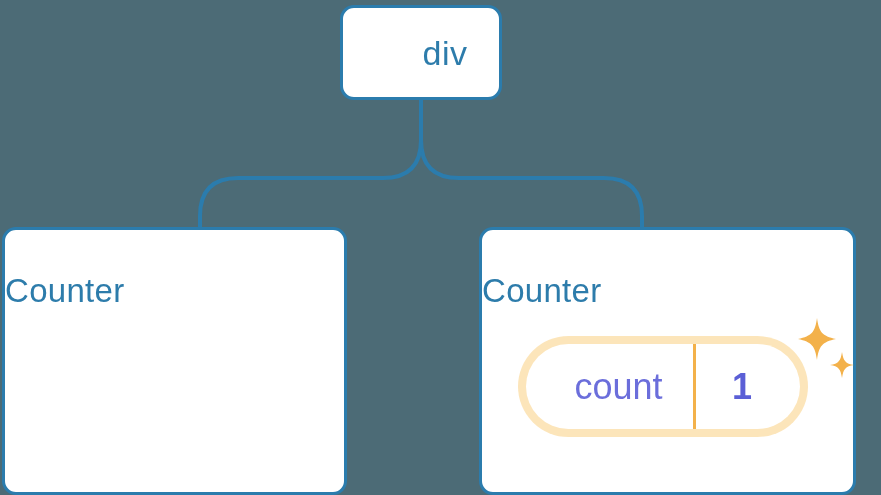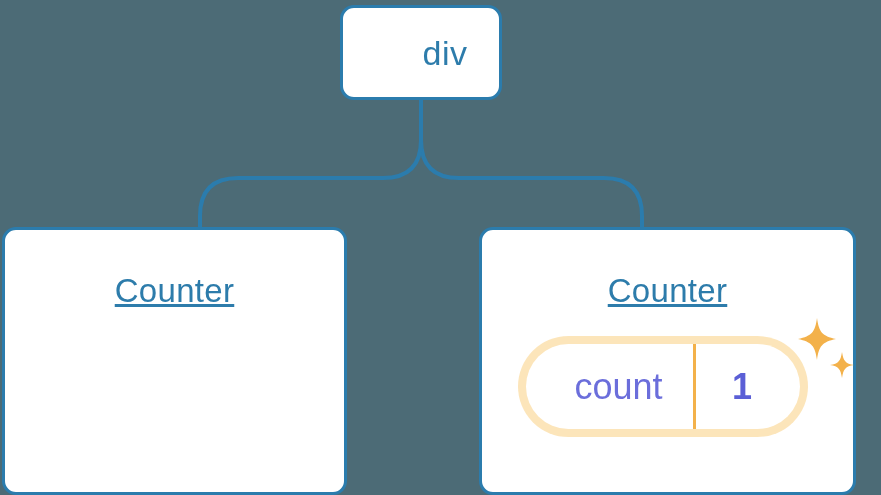--- a/index.html
+++ b/index.html
@@ -64,26 +64,25 @@
     box-sizing: border-box;
   }
   .card-left  { left: 2px;   top: 227px; width: 345px; height: 268px; }
   .card-right { left: 479px; top: 227px; width: 377px; height: 268px; }
 
   .card-title {
     position: absolute;
     left: 0;
     right: 0;
     top: 44px;
-    text-align: center;
+    text-align: left;
     color: #2d7cab;
     font-size: 33px;
     line-height: 1;
     letter-spacing: 0.3px;
-    text-decoration: underline;
   }
 
   
   .pill-wrap {
     position: absolute;
     left: 518px;
     top: 336px;
     width: 290px;
     height: 101px;
   }

